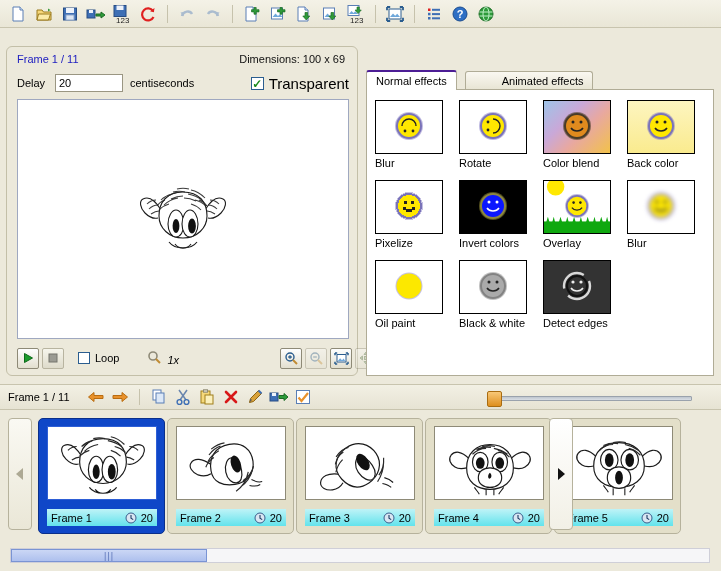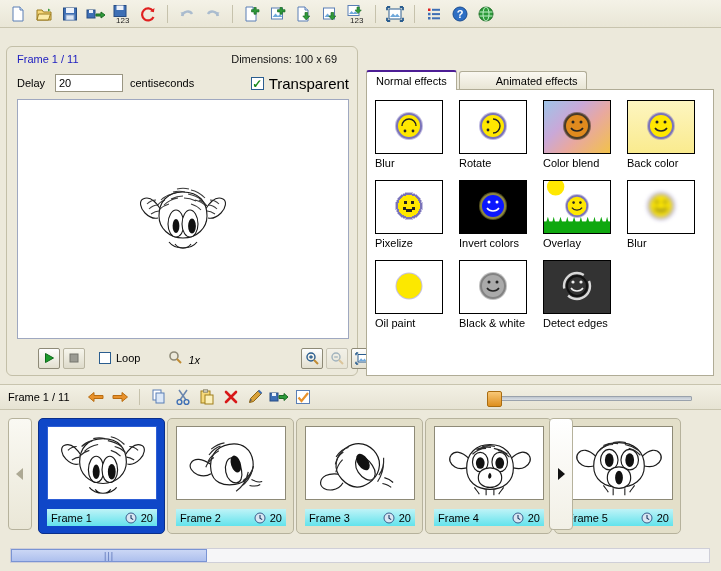--- a/index.html
+++ b/index.html
@@ -27,21 +27,21 @@
   .tsep { width: 1px; height: 18px; background: #C6C2AC; margin: 0 5px; }
   .tbtn.dim { opacity: 0.38; }
 
   
   .left-panel {
     position: absolute; left: 6px; top: 46px; width: 352px; height: 330px;
     background: #ECE9DB; border: 1px solid #C3BFA8; border-radius: 6px;
   }
   .lp-header { position: absolute; left: 10px; top: 6px; width: 332px; height: 16px; }
   .frame-label { color: #2020C0; font-size: 11px; position: absolute; left: 0; top: 0; }
-  .dims-label  { font-size: 11px; position: absolute; right: 12px; top: 0; color: #111; }
+  .dims-label  { font-size: 11px; position: absolute; right: 4px; top: 0; color: #111; }
   .lp-row2 { position: absolute; left: 10px; top: 27px; width: 332px; height: 20px; }
   .delay-text { position: absolute; left: 0; top: 3px; font-size: 11px; }
   .delay-input {
     position: absolute; left: 38px; top: 0; width: 68px; height: 18px;
     border: 1px solid #9A9682; background: #fff; font-size: 11px;
     padding: 1px 3px; font-family: "Liberation Sans", sans-serif; color: #000;
   }
   .centi { position: absolute; left: 113px; top: 3px; font-size: 11px; }
   .transp-wrap { position: absolute; right: 0; top: 1px; display: flex; align-items: center; gap: 5px; }
   .chkbox {
@@ -52,21 +52,21 @@
   .transp-label { font-size: 15px; }
 
   .canvas-area {
     position: absolute; left: 10px; top: 52px; width: 332px; height: 240px;
     background: #ffffff; border: 1px solid #9FA8C0;
   }
   .koala-wrap { position: absolute; left: 50%; top: 50%; transform: translate(-50%,-50%); }
 
   .playbar {
     position: absolute; left: 10px; top: 299px; width: 385px; height: 24px;
-    display: flex; align-items: center; margin-left: 21px;
+    display: flex; align-items: center;
   }
   .pbtn {
     width: 22px; height: 21px; border: 1px solid #8E8A77; border-radius: 2px;
     background: linear-gradient(#FEFEFE,#E2DFCF);
     display: flex; align-items: center; justify-content: center;
   }
   .pbtn.flat { border-color: #B8B4A0; background: linear-gradient(#F6F5EC,#DEDBCB); }
   .pbtn.dim { opacity: 0.38; }
   .loop-wrap { display: flex; align-items: center; gap: 5px; margin-left: 14px; }
   .loop-box { width: 12px; height: 12px; border: 1px solid #2A5D8F; background: #fff; }
@@ -80,21 +80,21 @@
   .tab {
     height: 19px; padding: 0 9px; font-size: 11px; line-height: 19px;
     background: linear-gradient(#FBFAF6,#EDEADB);
     border: 1px solid #B0AC96; border-bottom: none;
     border-radius: 3px 3px 0 0; color: #000; position: relative;
   }
   .tab.active {
     background: #fff; border-top: 2px solid #4c1d95;
     line-height: 18px; z-index: 3; height: 20px;
   }
-  .tab.inactive { margin-left: 2px; background: linear-gradient(#FAF8F1,#E7E4D3); padding-left: 36px; }
+  .tab.inactive { margin-left: 8px; background: linear-gradient(#FAF8F1,#E7E4D3); padding-left: 36px; }
   .tabbody {
     position: absolute; left: 0; top: 19px; width: 348px; height: 287px;
     background: #fff; border: 1px solid #B0AC96;
   }
   .fx-grid {
     position: absolute; left: 8px; top: 10px; width: 334px;
     display: grid; grid-template-columns: repeat(4, 84px); gap: 0px 0px;
   }
   .fx-cell { width: 84px; height: 80px; position: relative; }
   .fx-thumb {

